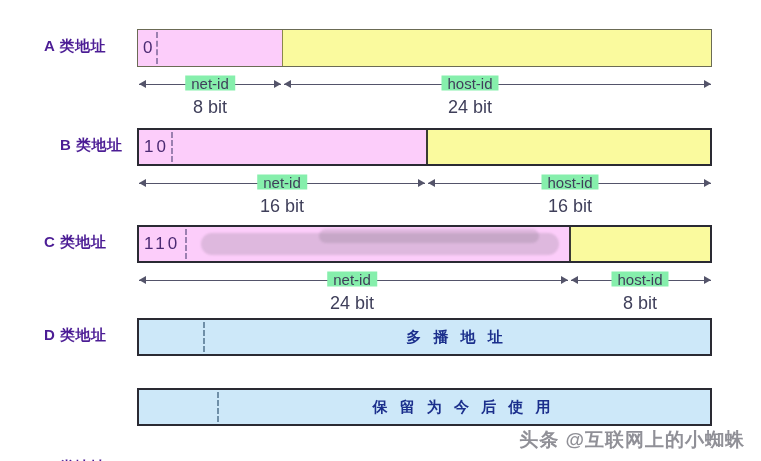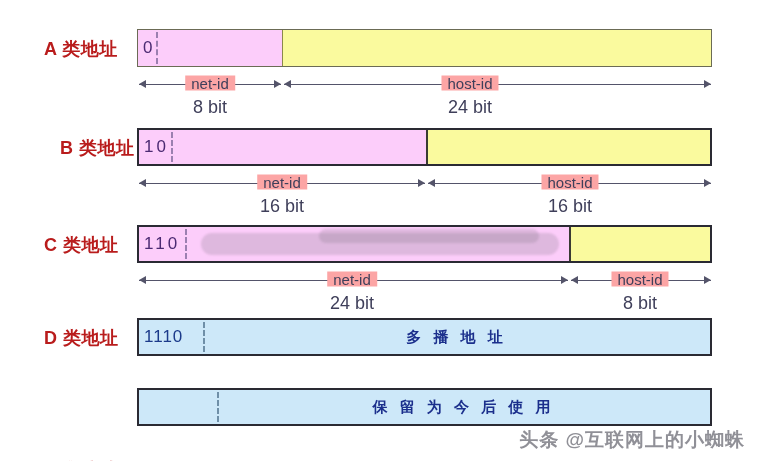--- a/index.html
+++ b/index.html
@@ -27,23 +27,23 @@
     left: 0;
     width: 761px;
   }
 
   
   .class-label {
     position: absolute;
     left: 44px;
     width: 90px;
     text-align: left;
-    font-size: 18px;
+    font-size: 15px;
     font-weight: 600;
-    color: #b91c1c;
+    color: #4c1d95;
     letter-spacing: 0.5px;
     white-space: nowrap;
   }
 
   
   .bar {
     position: absolute;
     height: 38px;
     border: 2px solid #2a2a33;
     box-sizing: border-box;
@@ -142,21 +142,21 @@
     right: 0;
     transform: translateY(-50%);
     border-left: 7px solid #54546a;
   }
 
   .measure-label {
     position: absolute;
     text-align: center;
     font-size: 15px;
     color: #3f3f5a;
-    background: #fca5a5;
+    background: #86efac;
     padding: 0 6px;
     white-space: nowrap;
     transform: translate(-50%, -50%);
     line-height: 1;
   }
   .measure-sub {
     position: absolute;
     text-align: center;
     font-size: 18px;
     color: #3f3f5a;
@@ -276,21 +276,20 @@
     <div class="measure-label" style="left:640px; top:57px;">host-id</div>
     <div class="measure-sub" style="left:640px; top:72px;">8 bit</div>
   </div>
 
   <div class="row" style="top:315px;">
     <div class="class-label" style="top:11px;">D 类地址</div>
 
     <div class="bar" style="left:137px; top:3px; width:575px;">
       <div class="seg seg-blue" style="left:0px; width:575px;"></div>
       <div class="prefix-dash blue-dash" style="left:64px;"></div>
-      <div class="prefix-bits blue-bits" style="left:0px;">1110</div>
       <div class="bar-text" style="left:64px; right:0;">多 播 地 址</div>
     </div>
   </div>
 
   <div class="row" style="top:385px;">
     <div class="class-label" style="top:25px;margin-top:48px;">E 类地址</div>
 
     <div class="bar" style="left:137px; top:3px; width:575px;">
       <div class="seg seg-blue" style="left:0px; width:575px;"></div>
       <div class="prefix-dash blue-dash" style="left:78px;"></div>

